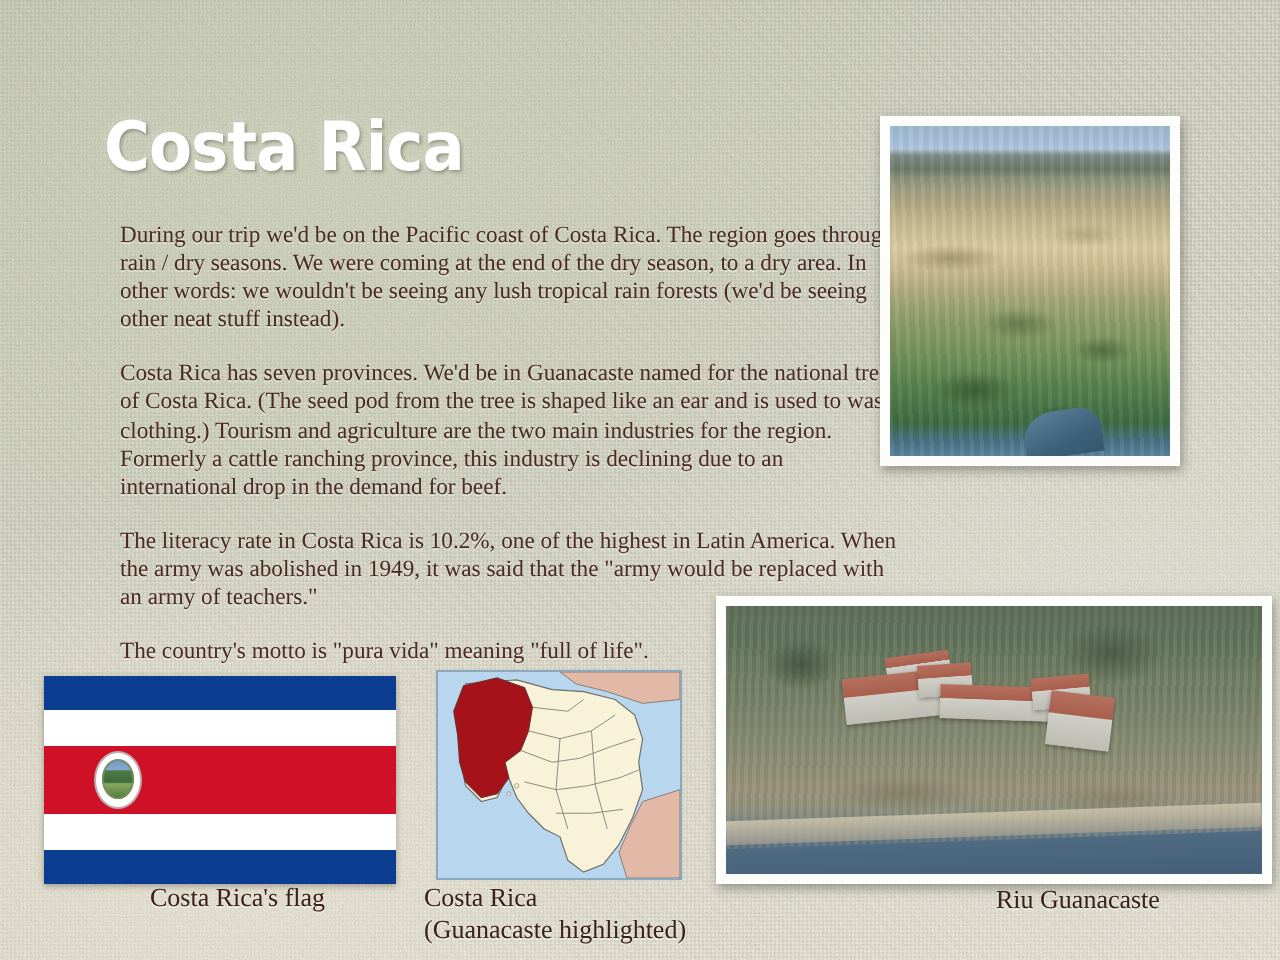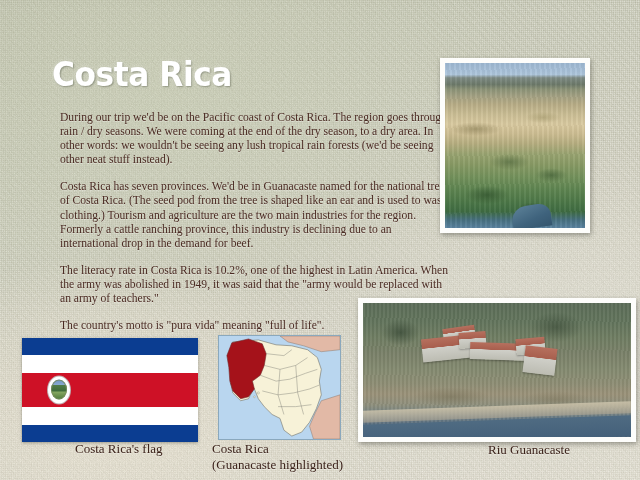--- a/index.html
+++ b/index.html
@@ -256,21 +256,21 @@
     position: absolute;
     color: #3a2119;
     font-family: "Liberation Serif", serif;
     font-size: 13px;
     line-height: 15.5px;
     text-shadow: 0 1px 0 rgba(255,255,255,0.4);
     white-space: pre-line;
   }
   #caption-flag   { left: 58px;  top: 441px; margin-left: 17px; }
   #caption-map    { left: 212px; top: 441px; }
-  #caption-resort { left: 488px; top: 442px; text-align: right; }
+  #caption-resort { left: 498px; top: 442px; text-align: right; }
 </style>
 </head>
 <body>
 
 <div id="slide">
 
   <div id="grain"></div>
 
   <div id="title">Costa Rica</div>
 

